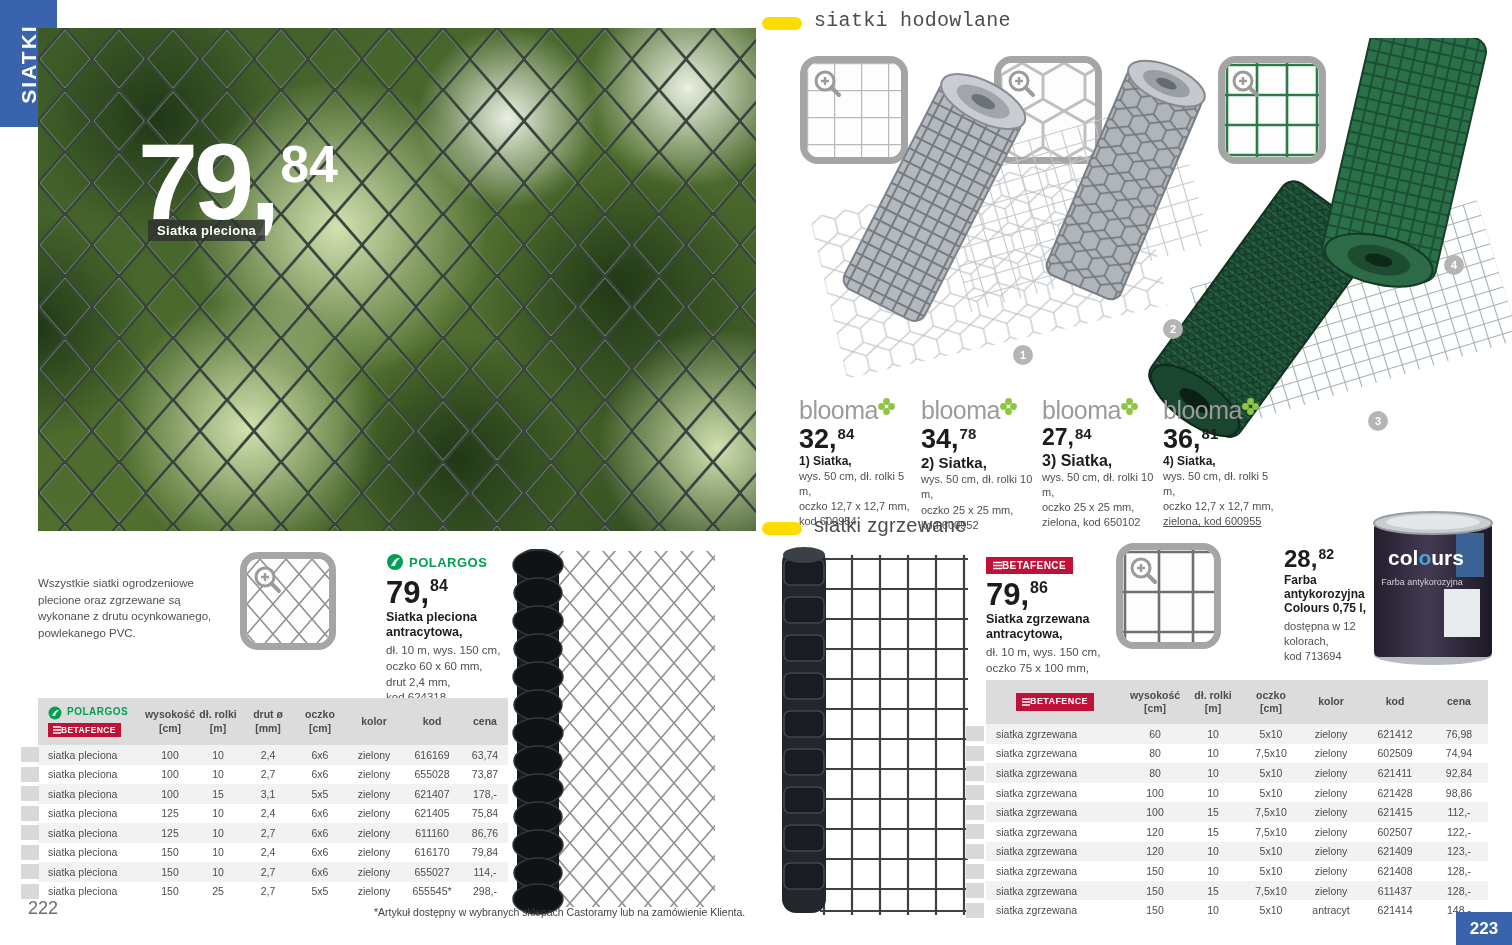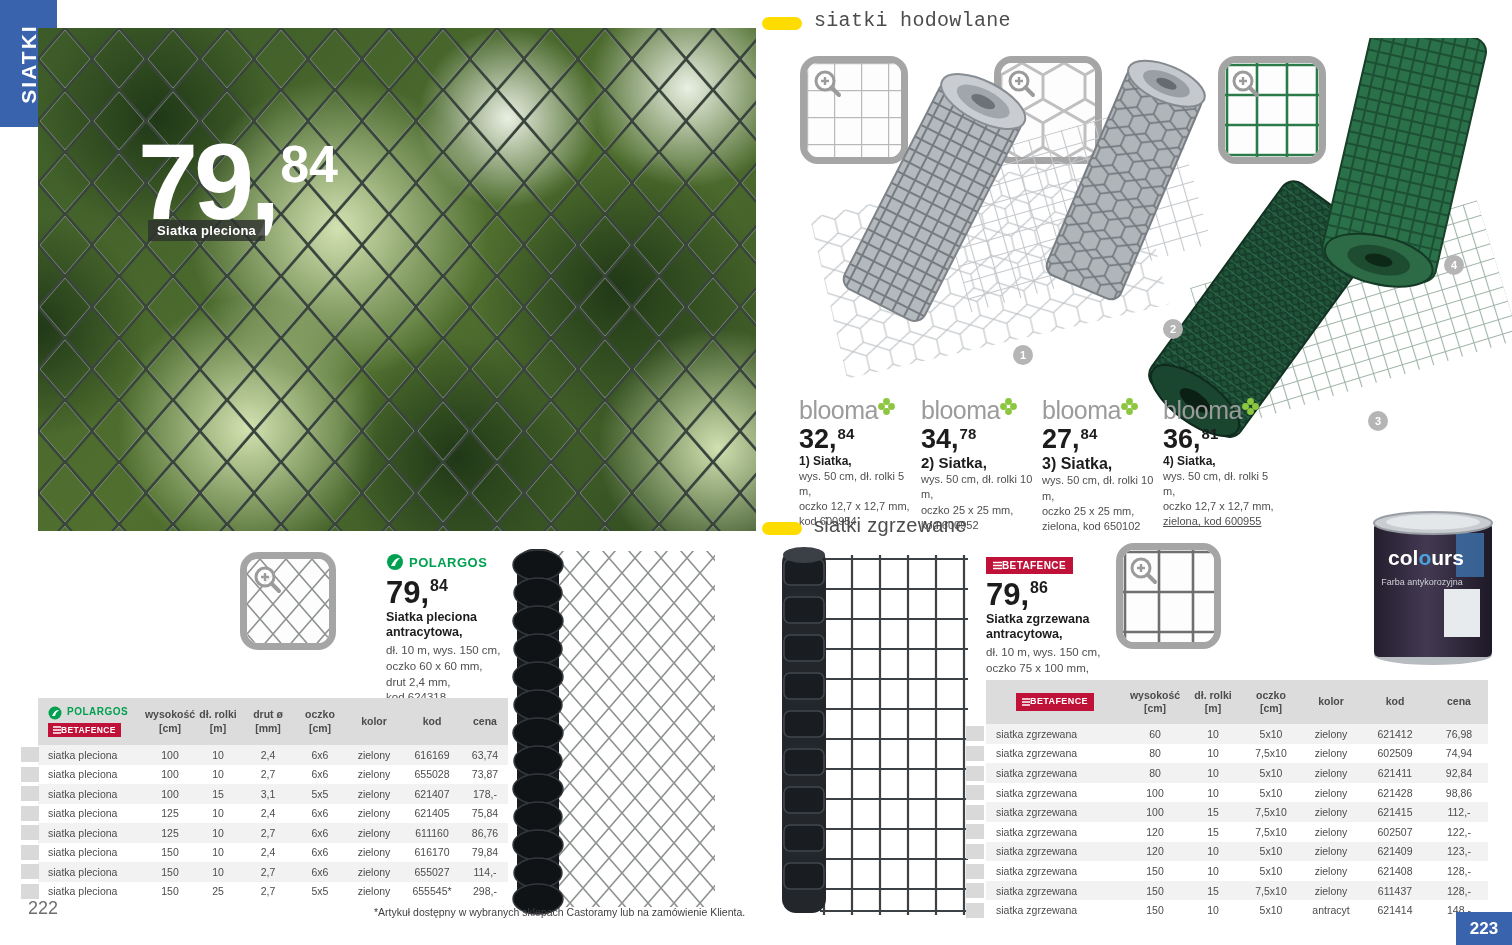--- a/index.html
+++ b/index.html
@@ -155,20 +155,21 @@
       <circle cx="420" cy="430" r="120" fill="url(#blobDark)"></circle>
       <rect width="718" height="503" fill="url(#chainHero)"></rect>
     </svg>
     <div class="abs hero-price" style="position:absolute;">
       <span class="pmain">79,</span>
       <span class="psup">84</span>
     </div>
     <div class="abs hero-label" style="position:absolute;">Siatka pleciona</div>
   </div>
 
+  <div class="abs intro">Wszystkie siatki ogrodzeniowe plecione oraz zgrzewane są wykonane z drutu ocynkowanego, powlekanego PVC.</div>
 
   <div class="abs thumb" style="left:240px;top:552px;width:96px;height:98px;">
     <svg width="82" height="84">
         <rect width="82" height="84" fill="#fdfdfd"></rect>
         <rect width="82" height="84" fill="url(#chainSmall)"></rect>
       </svg>
     <svg class="mag" width="30" height="30">
       <circle cx="12" cy="12" r="9" fill="rgba(255,255,255,.85)" stroke="#9b9b9b" stroke-width="3"></circle>
       <path d="M12 8 V16 M8 12 H16" stroke="#9b9b9b" stroke-width="2.4"></path>
       <path d="M18.5 18.5 L26 26" stroke="#9b9b9b" stroke-width="4" stroke-linecap="round"></path>
@@ -482,21 +483,21 @@
       <svg width="17" height="17">
           <g fill="#8dc63f">
             <circle cx="8.5" cy="3.5" r="3.4"></circle>
             <circle cx="13.5" cy="8.5" r="3.4"></circle>
             <circle cx="8.5" cy="13.5" r="3.4"></circle>
             <circle cx="3.5" cy="8.5" r="3.4"></circle>
           </g>
         </svg>
     </div>
     <div class="price" style="margin-top:4px;">
-        <span class="pmain" style="font-size:27px;">27,</span>
+        <span class="pmain" style="font-size:23px;">27,</span>
         <span class="psup" style="font-size:15px;">84</span>
       </div>
     <div class="ptitle" style="font-size:16px;">3) Siatka,</div>
     <div class="pline" style="font-size:11px;">wys. 50 cm, dł. rolki 10 m,</div>
     <div class="pline" style="font-size:11px;">oczko 25 x 25 mm,</div>
     <div class="pline" style="font-size:11px;">zielona, kod 650102</div>
   </div>
   <div class="abs" style="left:1163px;top:398px;width:120px;">
     <div class="blooma-logo">
         <span class="bl-text">blooma</span>
@@ -571,20 +572,36 @@
         <rect width="91" height="92" fill="#fdfdfd"></rect>
         <rect width="91" height="92" fill="url(#weldThumb)"></rect>
       </svg>
     <svg class="mag" width="30" height="30">
       <circle cx="12" cy="12" r="9" fill="rgba(255,255,255,.85)" stroke="#9b9b9b" stroke-width="3"></circle>
       <path d="M12 8 V16 M8 12 H16" stroke="#9b9b9b" stroke-width="2.4"></path>
       <path d="M18.5 18.5 L26 26" stroke="#9b9b9b" stroke-width="4" stroke-linecap="round"></path>
     </svg>
   </div>
 
+  <div class="abs" style="left:1284px;top:548px;width:92px;">
+    <div class="price" style="margin-top:0;">
+        <span class="pmain" style="font-size:24px;">28,</span>
+        <span class="psup" style="font-size:14px;">82</span>
+      </div>
+    <div class="ptitle" style="font-size:12px;">
+      <div>Farba</div>
+      <div>antykorozyjna</div>
+      <div>Colours 0,75 l,</div>
+    </div>
+    <div style="margin-top:3px;">
+      <div class="pline" style="font-size:11px;">dostępna w 12</div>
+      <div class="pline" style="font-size:11px;">kolorach,</div>
+      <div class="pline" style="font-size:11px;">kod 713694</div>
+    </div>
+  </div>
 
   <svg class="abs" style="left:1356px;top:503px;" width="154" height="170">
     <ellipse cx="77" cy="152" rx="59" ry="10" fill="#b7bcc1"></ellipse>
     <rect x="18" y="20" width="118" height="134" rx="5" fill="url(#canBody)"></rect>
     <rect x="100" y="30" width="28" height="44" fill="#3c6ea5" opacity=".85"></rect>
     <rect x="88" y="86" width="36" height="48" fill="#e8ebee"></rect>
     <ellipse cx="77" cy="20" rx="59" ry="11" fill="#c9cdd2" stroke="#979da3" stroke-width="2"></ellipse>
     <ellipse cx="77" cy="19" rx="47" ry="7.5" fill="#e4e7ea"></ellipse>
     <text x="70" y="62" text-anchor="middle" font-family="Liberation Sans, sans-serif" font-size="21" font-weight="800" fill="#ffffff"><tspan>col</tspan><tspan fill="#4aa3e0">o</tspan><tspan>urs</tspan></text>
     <text x="66" y="82" text-anchor="middle" font-family="Liberation Sans, sans-serif" font-size="9" fill="#cfd2d6">Farba antykorozyjna</text>

